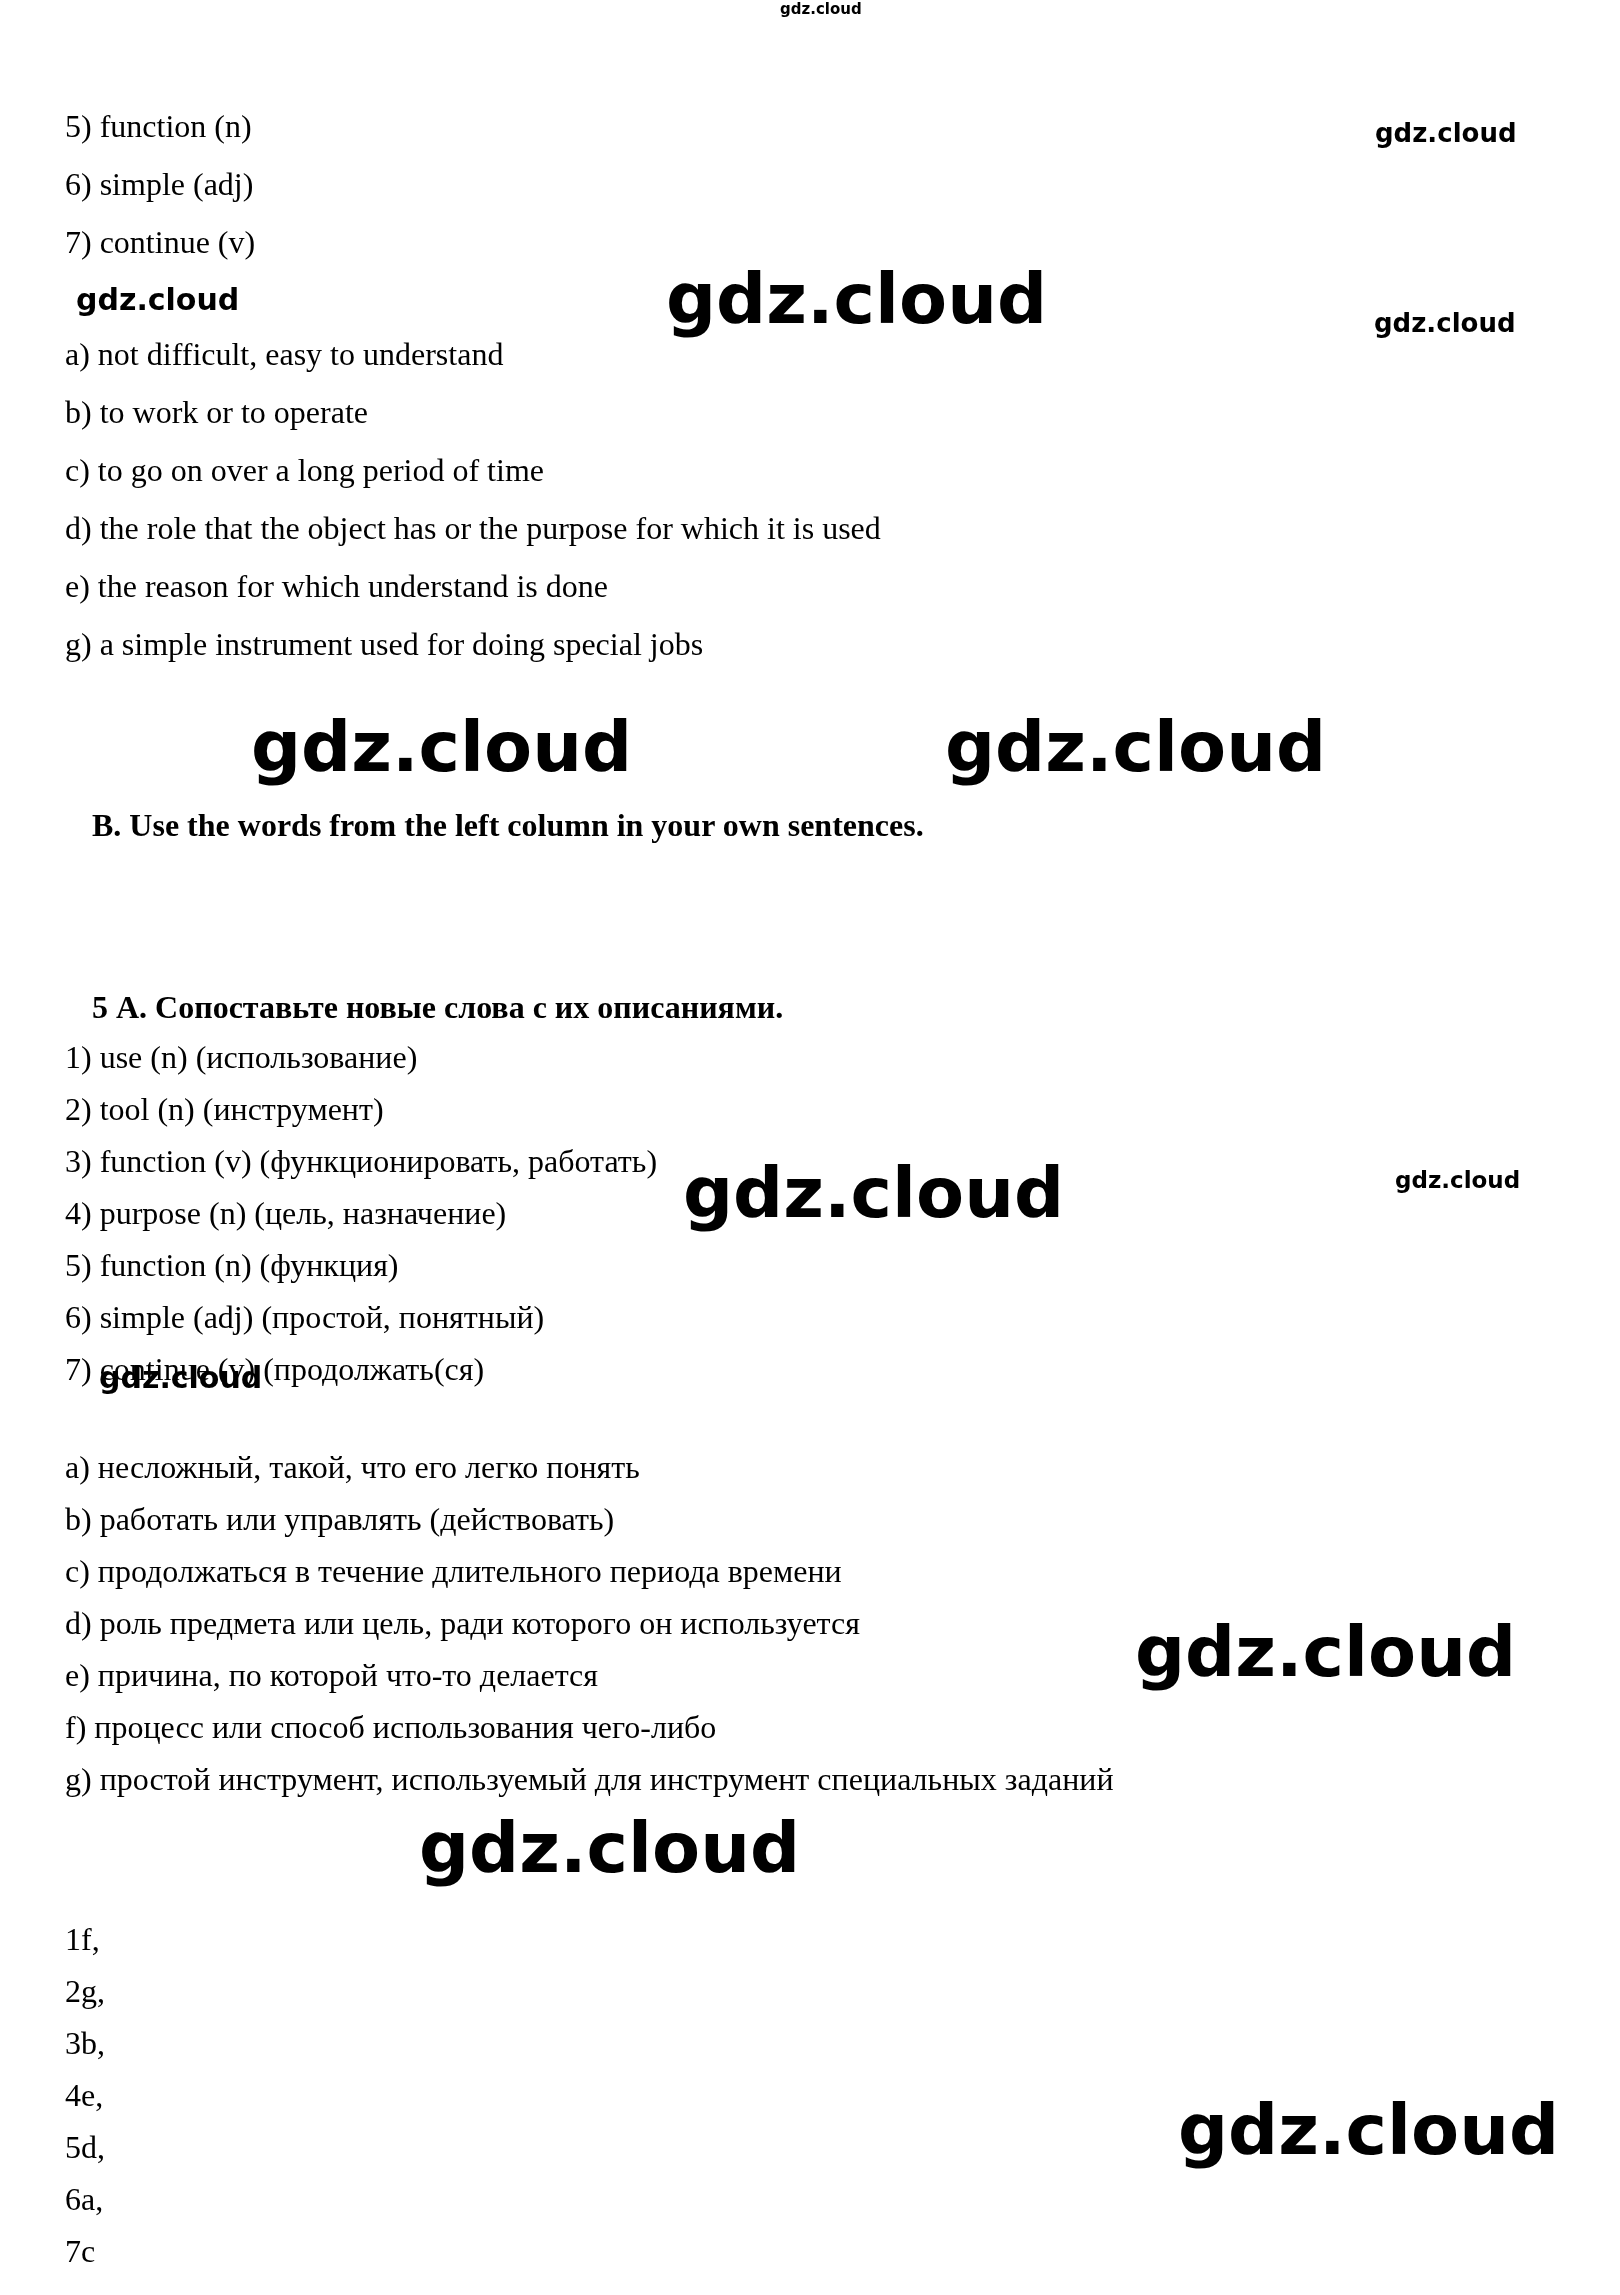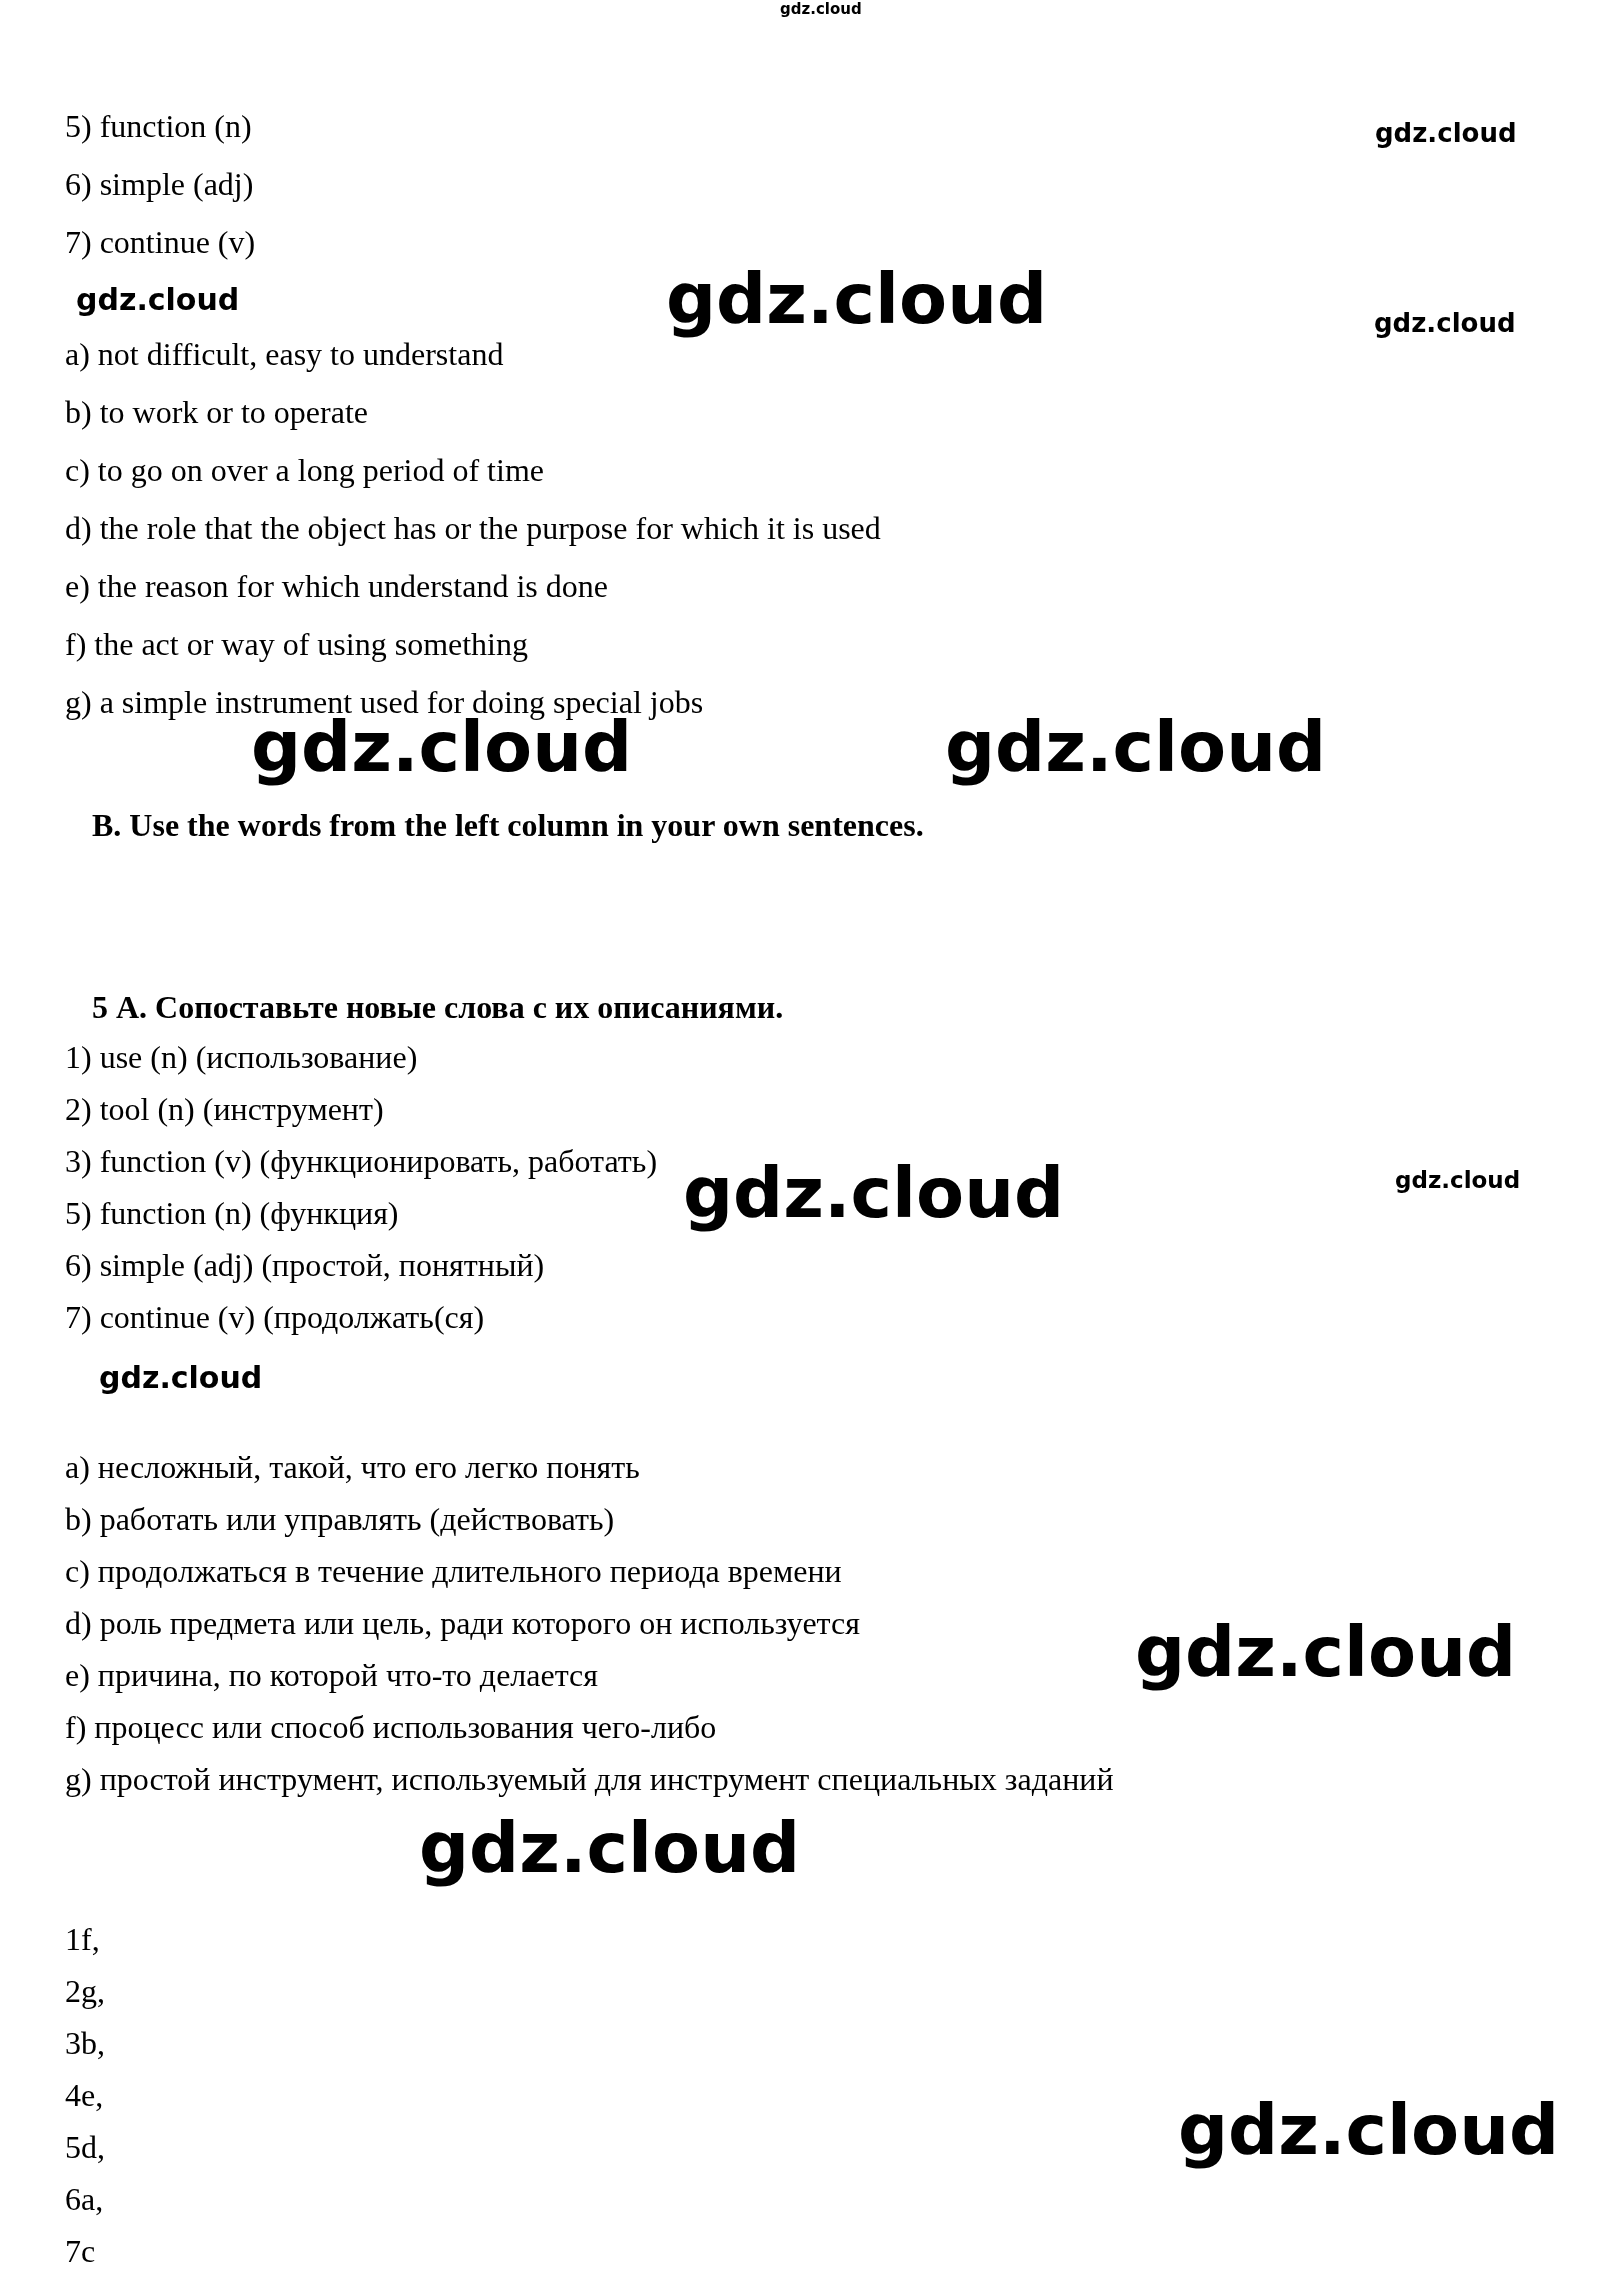--- a/index.html
+++ b/index.html
@@ -59,36 +59,36 @@
     <div class="line">6) simple (adj)</div>
     <div class="line">7) continue (v)</div>
   </div>
 
   <div class="sec" style="top:325px;">
     <div class="line">a) not difficult, easy to understand</div>
     <div class="line">b) to work or to operate</div>
     <div class="line">c) to go on over a long period of time</div>
     <div class="line">d) the role that the object has or the purpose for which it is used</div>
     <div class="line">e) the reason for which understand is done</div>
-    <div class="line">f) the act or way of using something</div>
     <div class="line">g) a simple instrument used for doing special jobs</div>
   </div>
 
   <div class="sec" style="top:796px;">
     <div class="line bold">B. Use the words from the left column in your own sentences.</div>
   </div>
 
   <div class="sec" style="top:978px;">
     <div class="line bold">5 А. Сопоставьте новые слова с их описаниями.</div>
   </div>
 
   <div class="sec tight" style="top:1031px;">
     <div class="line">1) use (n) (использование)</div>
     <div class="line">2) tool (n) (инструмент)</div>
     <div class="line">3) function (v) (функционировать, работать)</div>
+    <div class="line">4) purpose (n) (цель, назначение)</div>
     <div class="line">5) function (n) (функция)</div>
     <div class="line">6) simple (adj) (простой, понятный)</div>
     <div class="line">7) continue (v) (продолжать(ся)</div>
   </div>
 
   <div class="sec tight" style="top:1441px;">
     <div class="line">a) несложный, такой, что его легко понять</div>
     <div class="line">b) работать или управлять (действовать)</div>
     <div class="line">c) продолжаться в течение длительного периода времени</div>
     <div class="line">d) роль предмета или цель, ради которого он используется</div>

